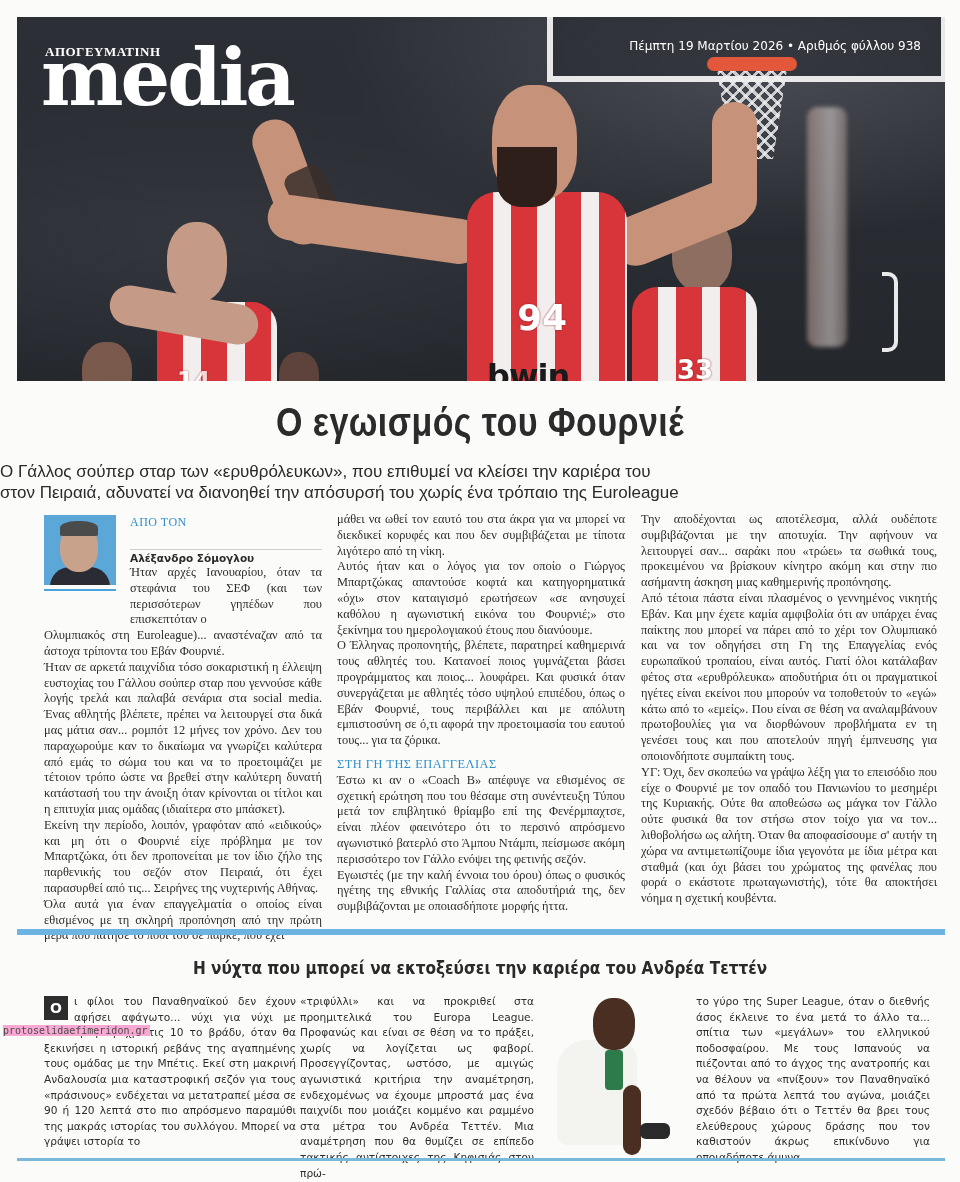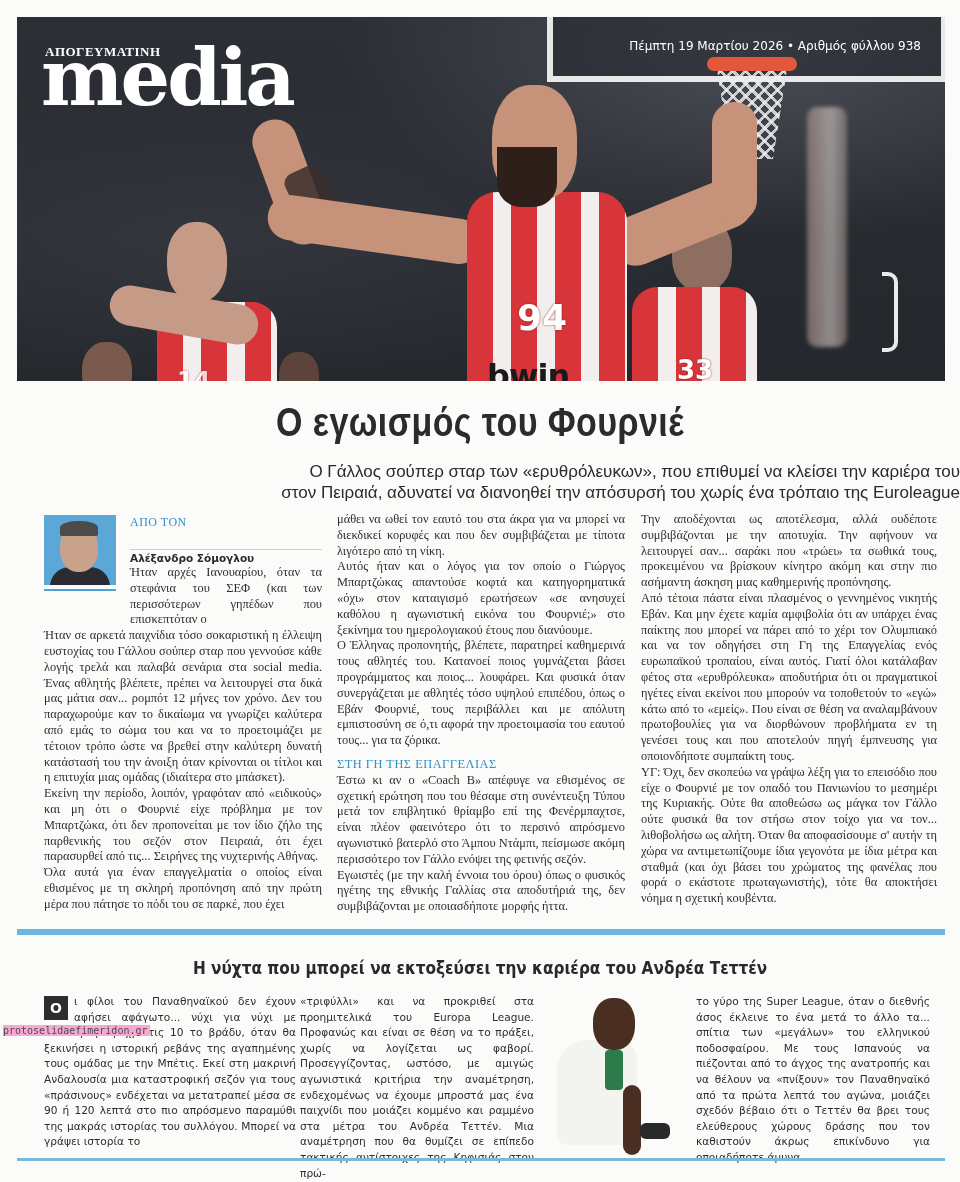--- a/index.html
+++ b/index.html
@@ -86,21 +86,21 @@
     font-size: 12px; color: #fff;
   }
 
   
   .headline {
     position: absolute; left: 0; width: 960px; top: 400px; text-align: center;
     font-family: "Liberation Sans", sans-serif; font-size: 40px; color: #2b2b2b;
     transform: scaleX(0.85); letter-spacing: 0.5px;
   }
   .deck {
-    position: absolute; left: 0; width: 960px; top: 461px; text-align: right;
+    position: absolute; left: 0; width: 960px; top: 461px; text-align: left;
     font-family: "Liberation Sans", sans-serif; font-size: 17px; line-height: 21px; color: #2a2a2a;
   }
 
   
   .col {
     position: absolute; font-family: "Liberation Serif", serif; font-size: 12.4px; line-height: 15.8px;
     color: #2d2d2d; text-align: justify; hyphens: manual;
   }
   .col p { text-indent: 0; }
   .col-1 { left: 44px; top: 565px; width: 278px; }
@@ -215,20 +215,21 @@
   <div class="face"></div>
   <div class="hair"></div>
 </div>
 <div class="author-underline"></div>
 <div class="byline-kicker">ΑΠΟ ΤΟΝ</div>
 <div class="byline-name">Αλέξανδρο Σόμογλου</div>
 <div class="byline-rule"></div>
 
 <div class="col col-1">
   <p style="padding-left:86px; margin-top:0;">Ήταν αρχές Ιανουαρίου, όταν τα στεφάνια του ΣΕΦ (και των περισσότερων γηπέδων που επισκεπτόταν ο</p>
+  <p>Ολυμπιακός στη Euroleague)... αναστέναζαν από τα άστοχα τρίποντα του Εβάν Φουρνιέ.</p>
   <p>Ήταν σε αρκετά παιχνίδια τόσο σοκαριστική η έλλειψη ευστοχίας του Γάλλου σούπερ σταρ που γεννούσε κάθε λογής τρελά και παλαβά σενάρια στα social media. Ένας αθλητής βλέπετε, πρέπει να λειτουργεί στα δικά μας μάτια σαν... ρομπότ 12 μήνες τον χρόνο. Δεν του παραχωρούμε καν το δικαίωμα να γνωρίζει καλύτερα από εμάς το σώμα του και να το προετοιμάζει με τέτοιον τρόπο ώστε να βρεθεί στην καλύτερη δυνατή κατάστασή του την άνοιξη όταν κρίνονται οι τίτλοι και η επιτυχία μιας ομάδας (ιδιαίτερα στο μπάσκετ).</p>
   <p>Εκείνη την περίοδο, λοιπόν, γραφόταν από «ειδικούς» και μη ότι ο Φουρνιέ είχε πρόβλημα με τον Μπαρτζώκα, ότι δεν προπονείται με τον ίδιο ζήλο της παρθενικής του σεζόν στον Πειραιά, ότι έχει παρασυρθεί από τις... Σειρήνες της νυχτερινής Αθήνας.</p>
   <p>Όλα αυτά για έναν επαγγελματία ο οποίος είναι εθισμένος με τη σκληρή προπόνηση από την πρώτη μέρα που πάτησε το πόδι του σε παρκέ, που έχει</p>
 </div>
 
 <div class="col col-2">
   <p>μάθει να ωθεί τον εαυτό του στα άκρα για να μπορεί να διεκδικεί κορυφές και που δεν συμβιβάζεται με τίποτα λιγότερο από τη νίκη.</p>
   <p>Αυτός ήταν και ο λόγος για τον οποίο ο Γιώργος Μπαρτζώκας απαντούσε κοφτά και κατηγορηματικά «όχι» στον καταιγισμό ερωτήσεων «σε ανησυχεί καθόλου η αγωνιστική εικόνα του Φουρνιέ;» στο ξεκίνημα του ημερολογιακού έτους που διανύουμε.</p>
   <p>Ο Έλληνας προπονητής, βλέπετε, παρατηρεί καθημερινά τους αθλητές του. Κατανοεί ποιος γυμνάζεται βάσει προγράμματος και ποιος... λουφάρει. Και φυσικά όταν συνεργάζεται με αθλητές τόσο υψηλού επιπέδου, όπως ο Εβάν Φουρνιέ, τους περιβάλλει και με απόλυτη εμπιστοσύνη σε ό,τι αφορά την προετοιμασία του εαυτού τους... για τα ζόρικα.</p>
   <div class="subhead">ΣΤΗ ΓΗ ΤΗΣ ΕΠΑΓΓΕΛΙΑΣ</div>

